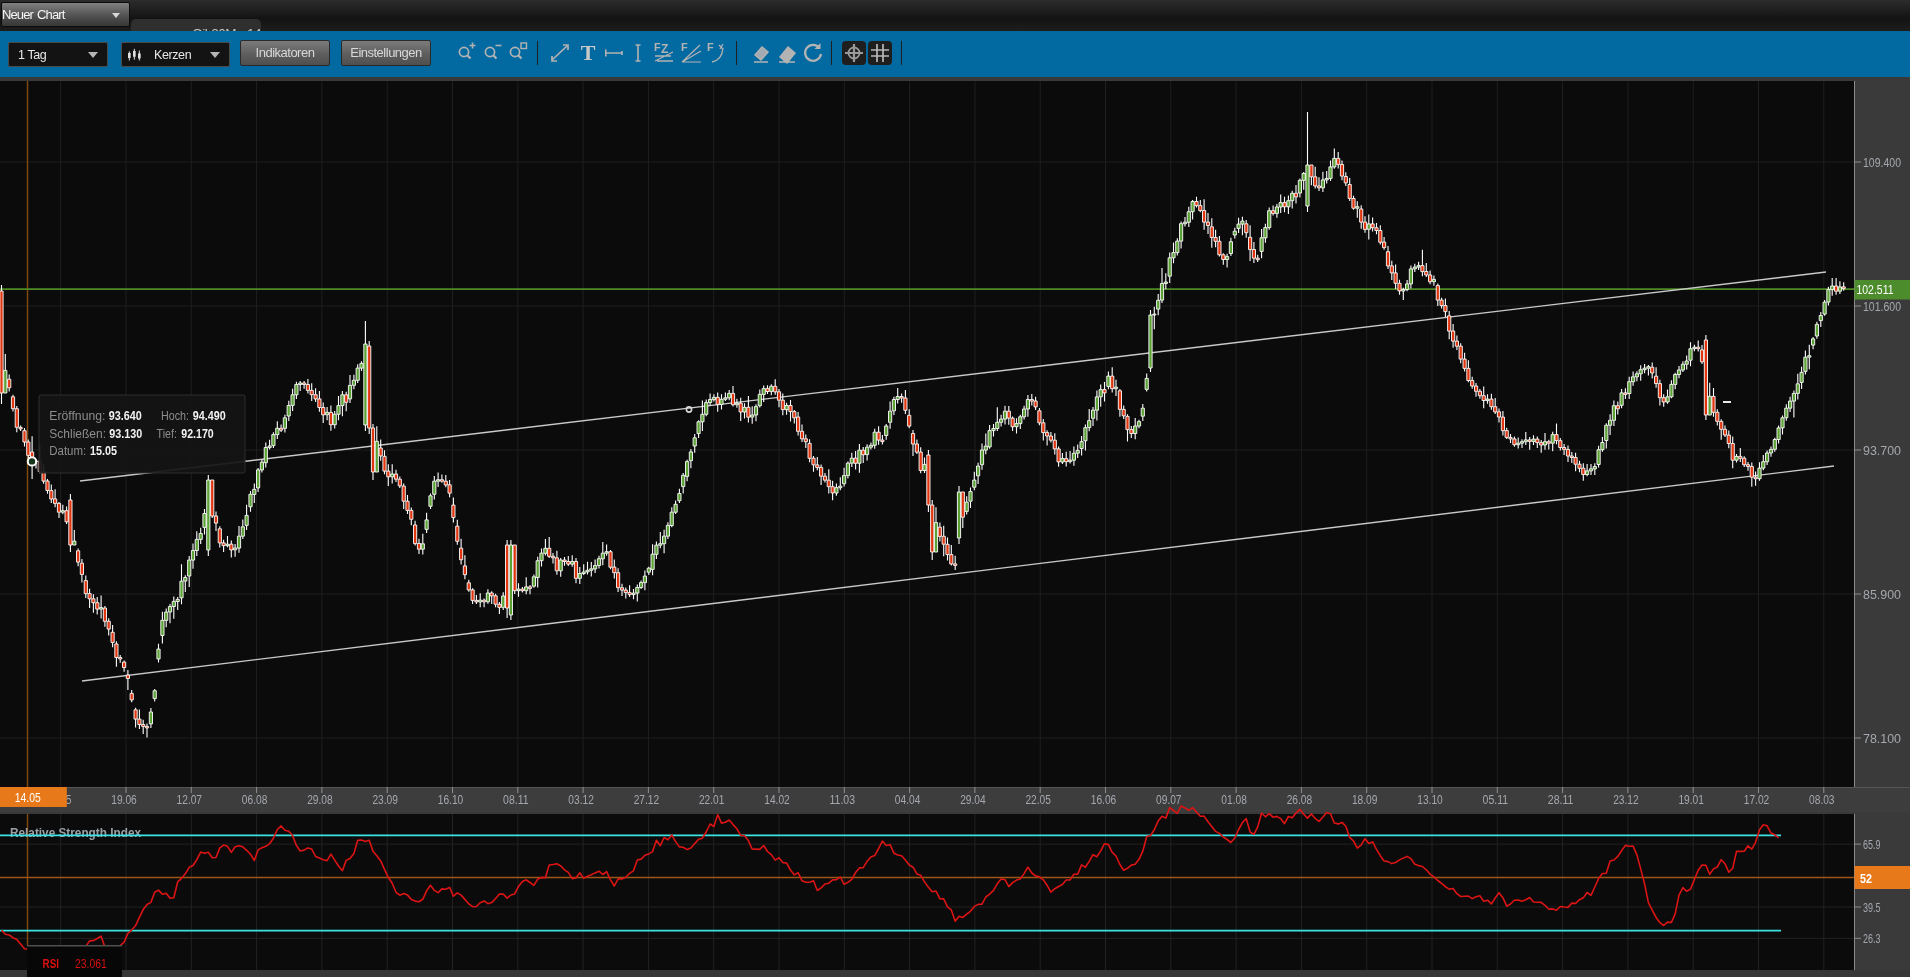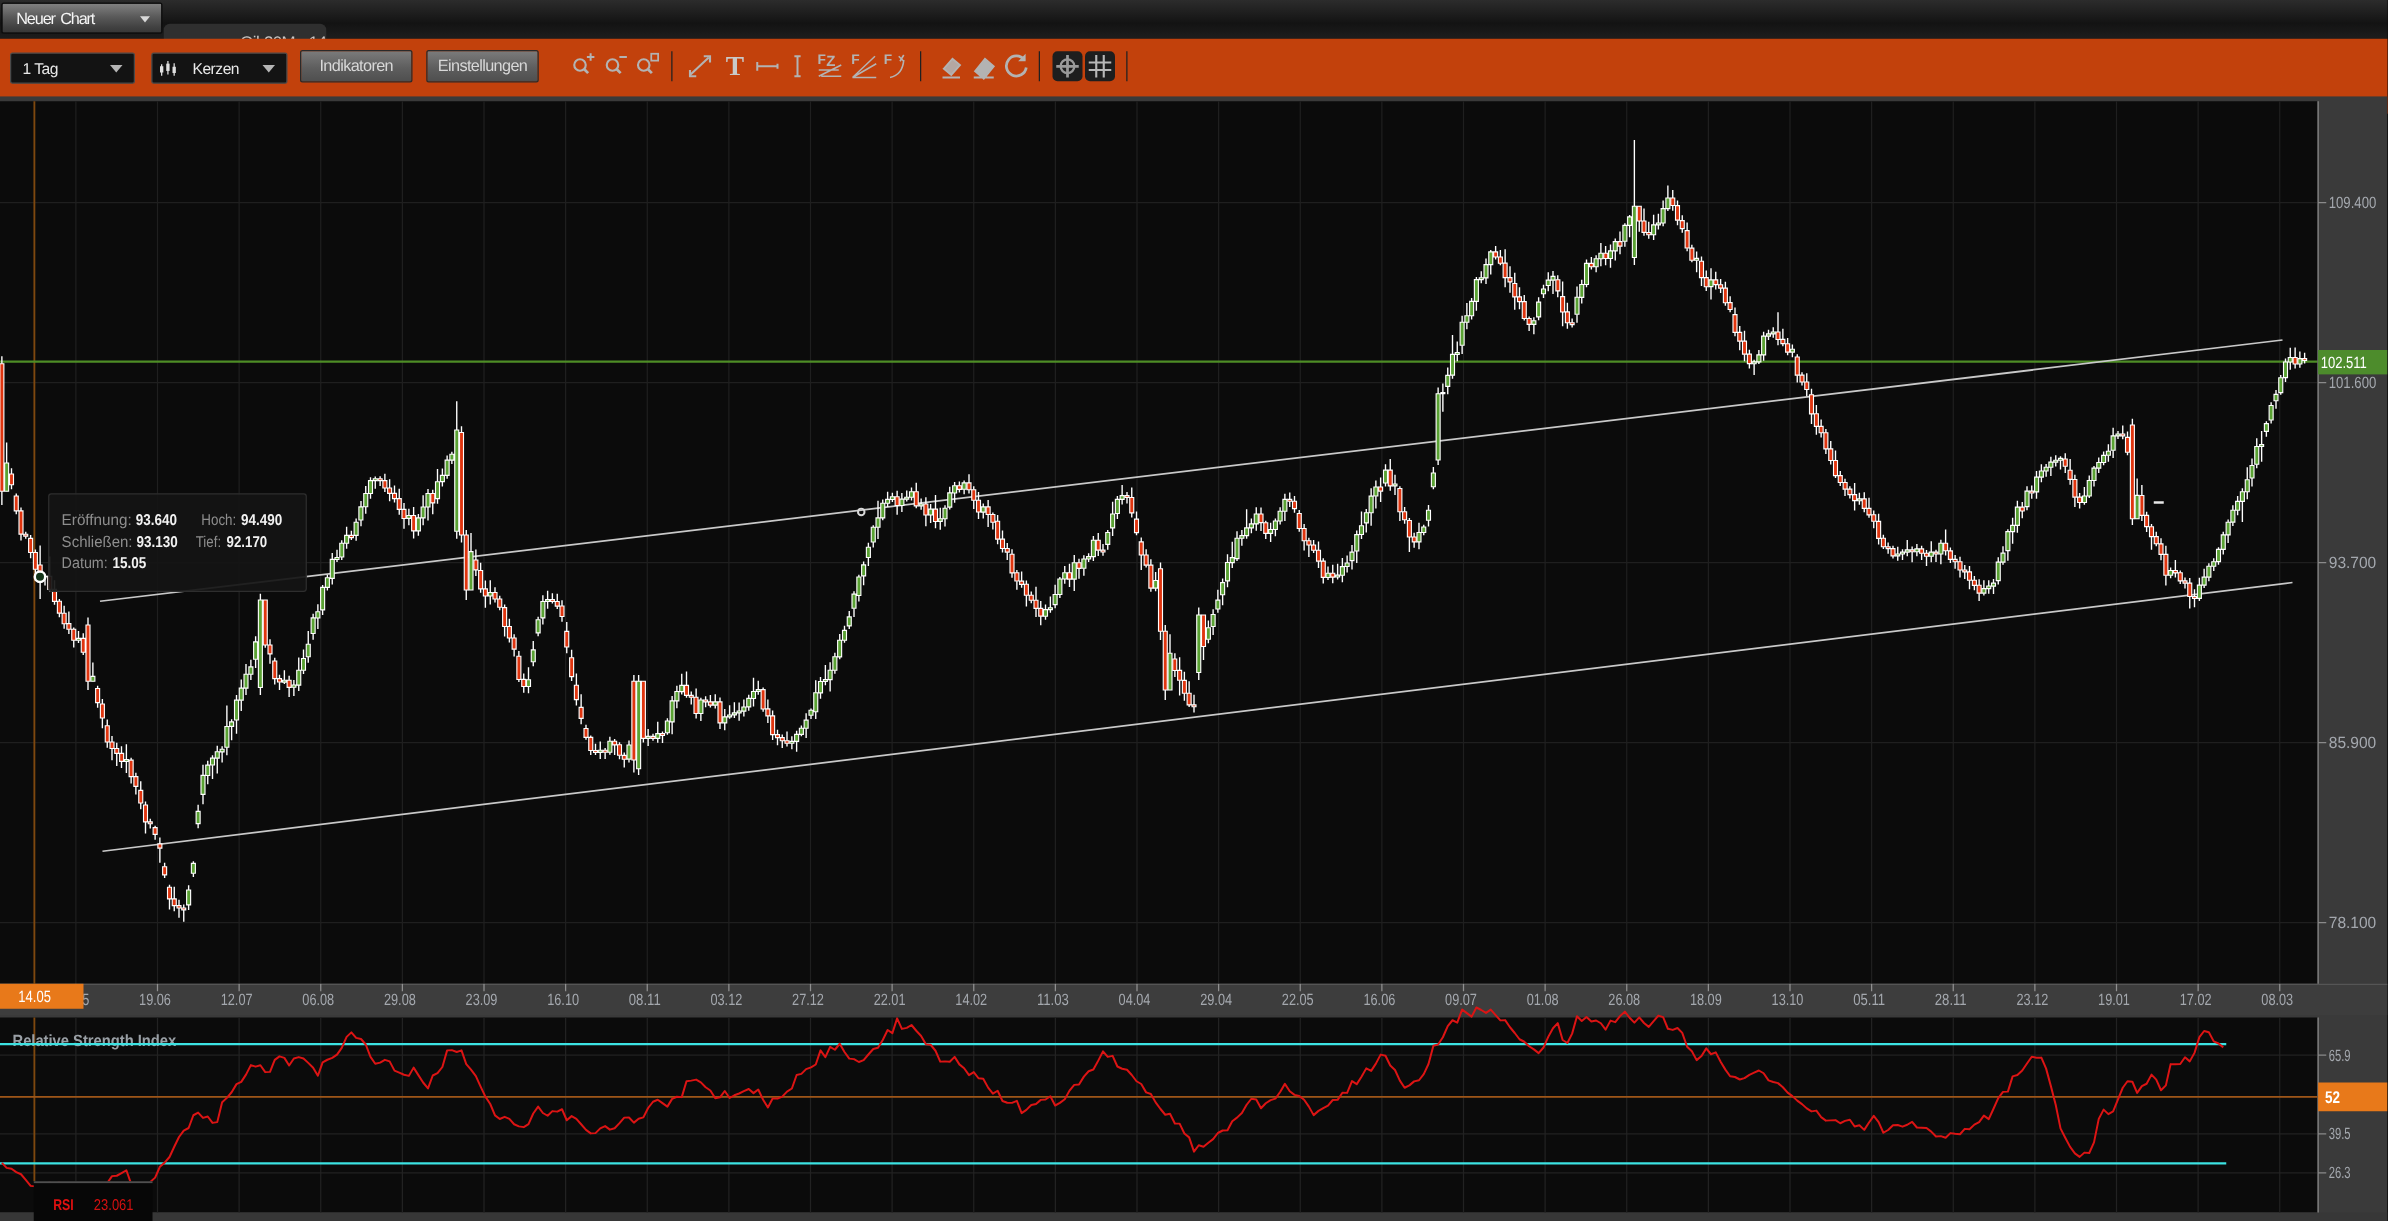--- a/index.html
+++ b/index.html
@@ -1,20 +1,20 @@
 <!DOCTYPE html>
 <html><head><meta charset="utf-8">
 <style>
 *{margin:0;padding:0;box-sizing:border-box}
 html,body{width:1910px;height:977px;overflow:hidden;background:#0b0b0b;font-family:"Liberation Sans",sans-serif}
 #tabbar{position:absolute;left:0;top:0;width:1910px;height:31px;background:linear-gradient(#2c2c2c,#131313 60%,#1d1d1d)}
-#nc{position:absolute;left:1px;top:2px;width:129px;height:25px;background:linear-gradient(#818181,#5a5a5a 45%,#424242 80%,#373737);border:1px solid #0c0c0c;border-radius:2px;color:#f5f5f5;font-size:13px;letter-spacing:-0.9px;word-spacing:1.5px;line-height:24px;padding-left:11px}
+#nc{position:absolute;left:1px;top:2px;width:129px;height:25px;background:linear-gradient(#818181,#5a5a5a 45%,#424242 80%,#373737);border:1px solid #0c0c0c;border-radius:2px;color:#f5f5f5;font-size:13px;letter-spacing:-0.9px;word-spacing:1.5px;line-height:24px;}
 #nc .ar{position:absolute;right:9px;top:10px;width:0;height:0;border-left:4.5px solid transparent;border-right:4.5px solid transparent;border-top:5.5px solid #d8d8d8}
 #tab{position:absolute;left:131px;top:19px;width:130px;height:29px;background:#2f2f2f;border-radius:5px 5px 0 0;color:#c8c8c8;font-size:13.5px;letter-spacing:-0.5px;text-align:right;line-height:29px}
-#toolbar{position:absolute;left:0;top:31px;width:1910px;height:60px;background:#c2410c}
+#toolbar{position:absolute;left:0;top:31px;width:1910px;height:60px;background:#0369a1}
 .sel{position:absolute;top:11px;height:25px;background:#131313;border:1px solid #4a4a4a;border-radius:2px;color:#e8e8e8;font-size:12.5px;letter-spacing:-0.4px;line-height:24px}
 .sel .ar{position:absolute;right:9px;top:9px;width:0;height:0;border-left:5px solid transparent;border-right:5px solid transparent;border-top:6px solid #b5b5b5}
 .btn{position:absolute;top:9px;height:26px;background:linear-gradient(#7b7b7b,#5e5e5e 55%,#4f4f4f);border:1px solid #2a2a2a;border-radius:2px;color:#d8d8d8;font-size:13px;letter-spacing:-0.5px;text-align:center;line-height:24px}
 #chart{position:absolute;left:0;top:77px}
 </style></head>
 <body>
 <div id="tabbar">
   <div id="nc">Neuer Chart<span class="ar"></span></div>
   <div id="tab">Oil-20Mar14</div>
 </div>

